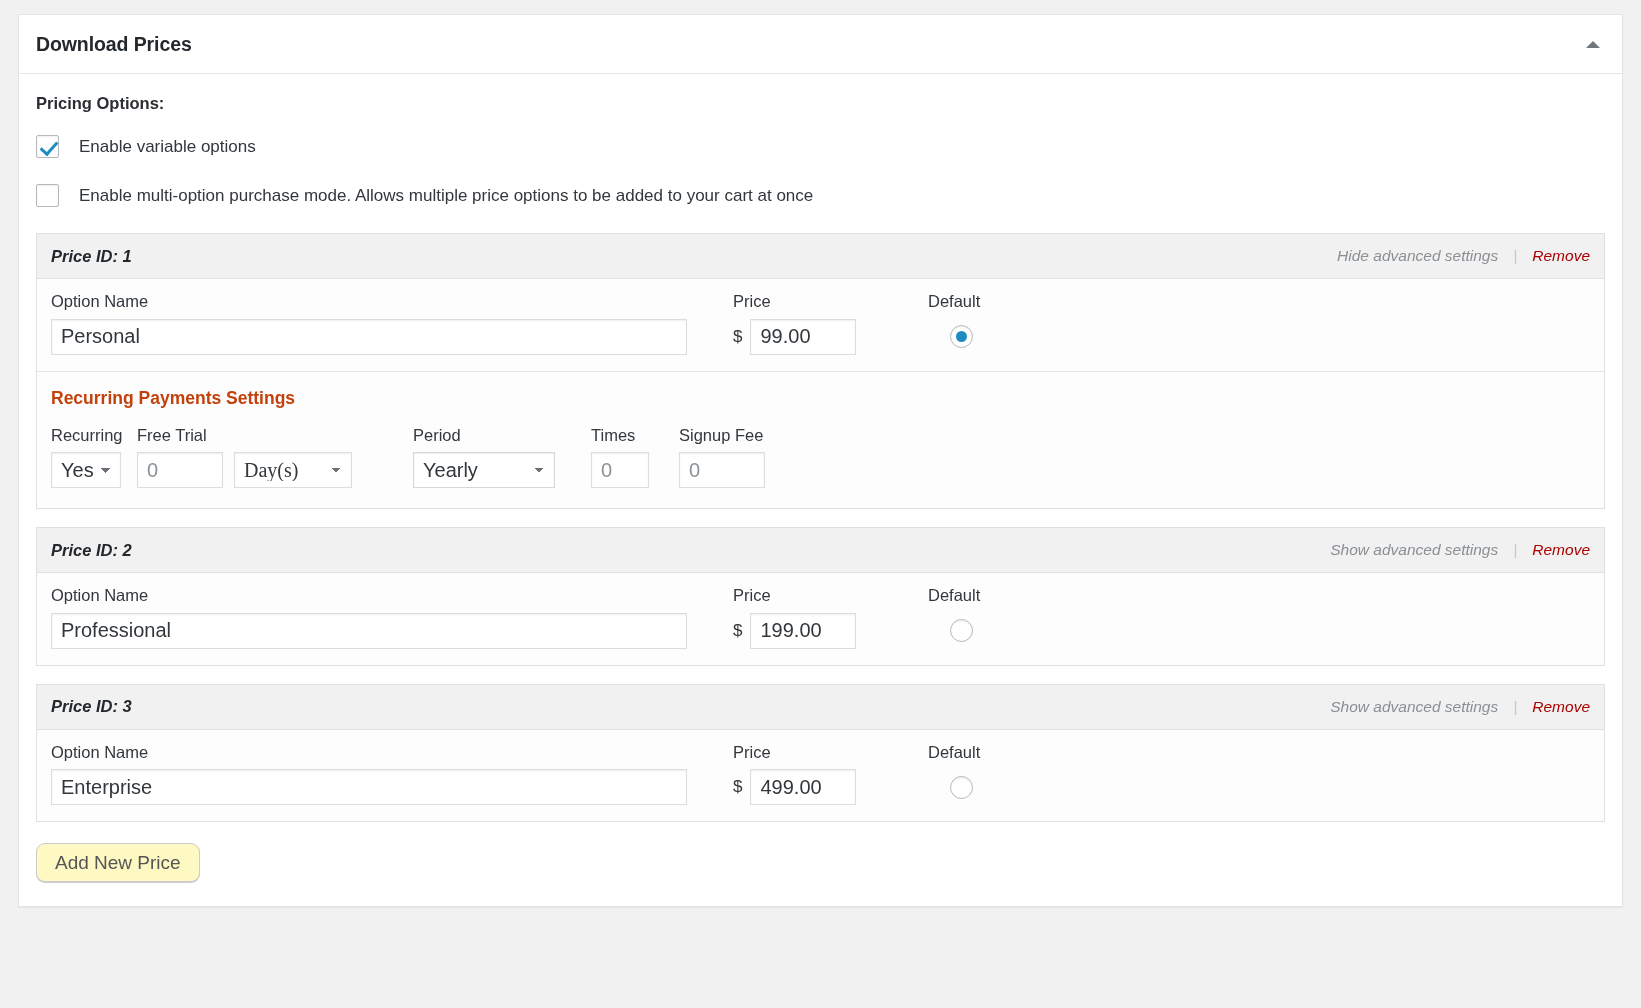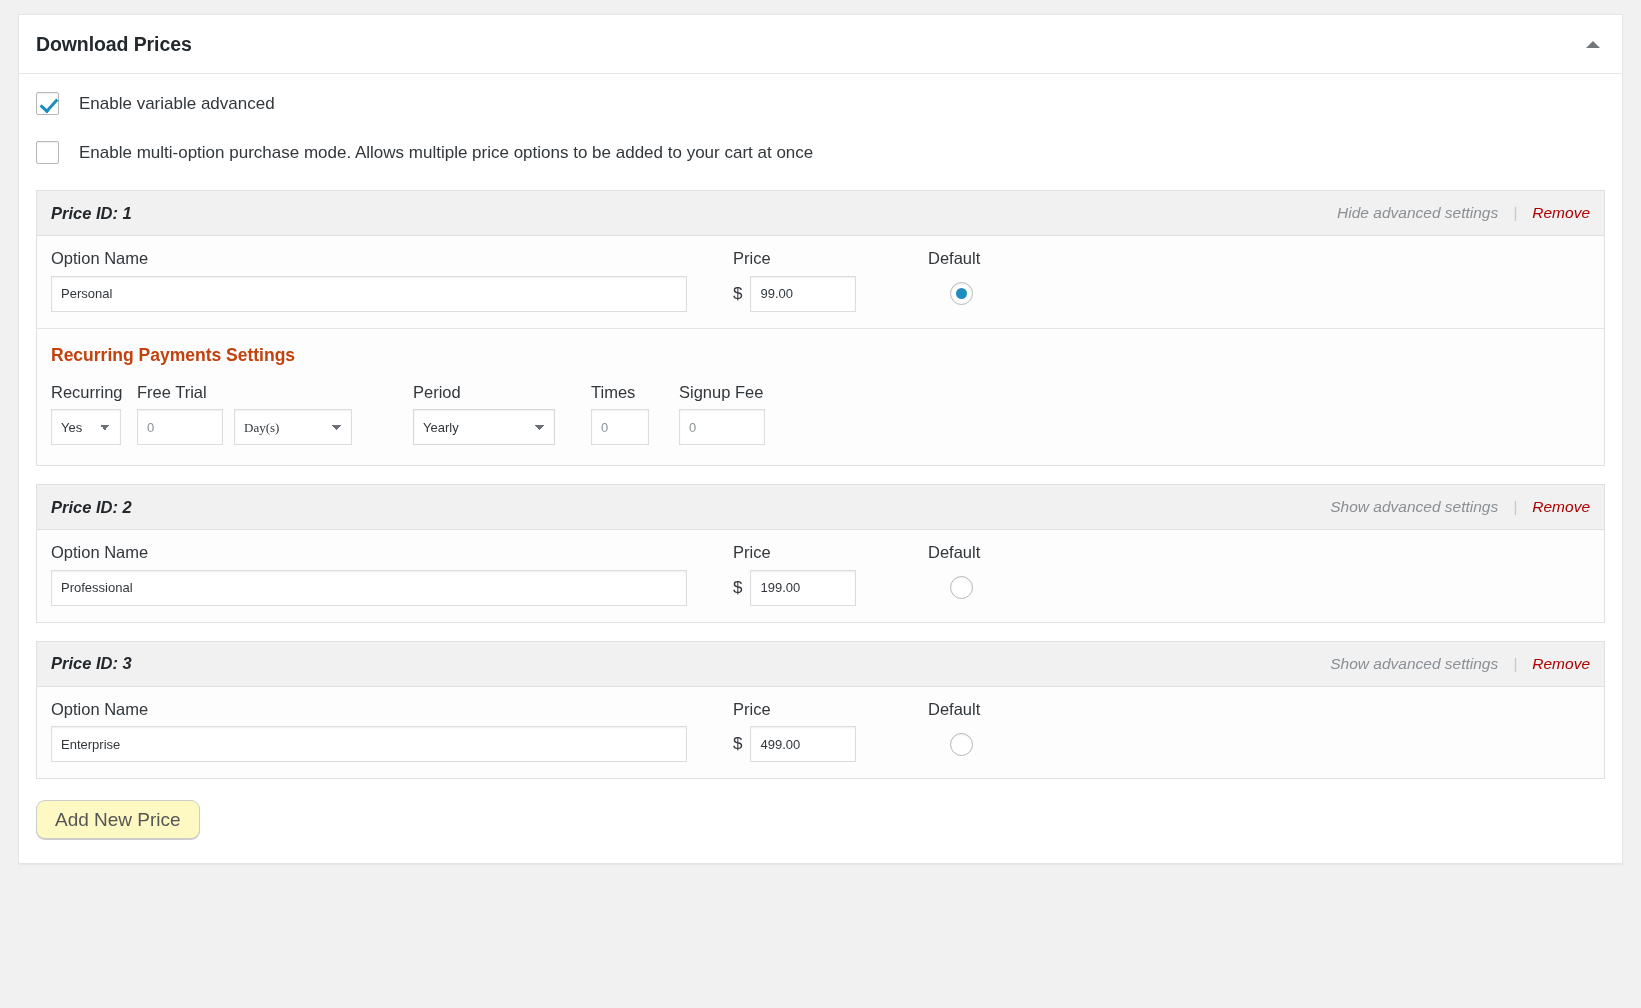--- a/index.html
+++ b/index.html
@@ -150,21 +150,21 @@
     margin-bottom: 9px;
     line-height: 1;
   }
 
   .col-name   { width: 636px; }
   .col-price  { width: 180px; margin-left: 46px; }
   .col-default{ width: 120px; margin-left: 15px; }
 
   input.txt, select.sel {
     font-family: "Liberation Sans", sans-serif;
-    font-size: 13px;
+    font-size: 20px;
     color: #32373c;
     background: #fff;
     border: 1px solid #ddd;
     box-shadow: inset 0 1px 2px rgba(0,0,0,.07);
     border-radius: 0;
     padding: 5px 9px;
     height: 36px;
     outline: none;
   }
   input.name-input { width: 100%; }
@@ -269,24 +269,25 @@
 
   <div class="postbox-header">
     <h2 class="postbox-title">Download Prices</h2>
     <button class="handle-toggle">
       <span class="caret-up"></span>
     </button>
   </div>
 
   <div class="inside">
 
+    <div class="pricing-options-label">Pricing Options:</div>
 
     <div class="cb-row">
       <span class="wp-checkbox checked"></span>
-      <span class="cb-label">Enable variable advanced</span>
+      <span class="cb-label">Enable variable options</span>
     </div>
 
     <div class="cb-row">
       <span class="wp-checkbox"></span>
       <span class="cb-label">Enable multi-option purchase mode. Allows multiple price options to be added to your cart at once</span>
     </div>
 
     <div class="price-row">
       <div class="price-head">
         <span class="price-head-title">Price ID: 1</span>

